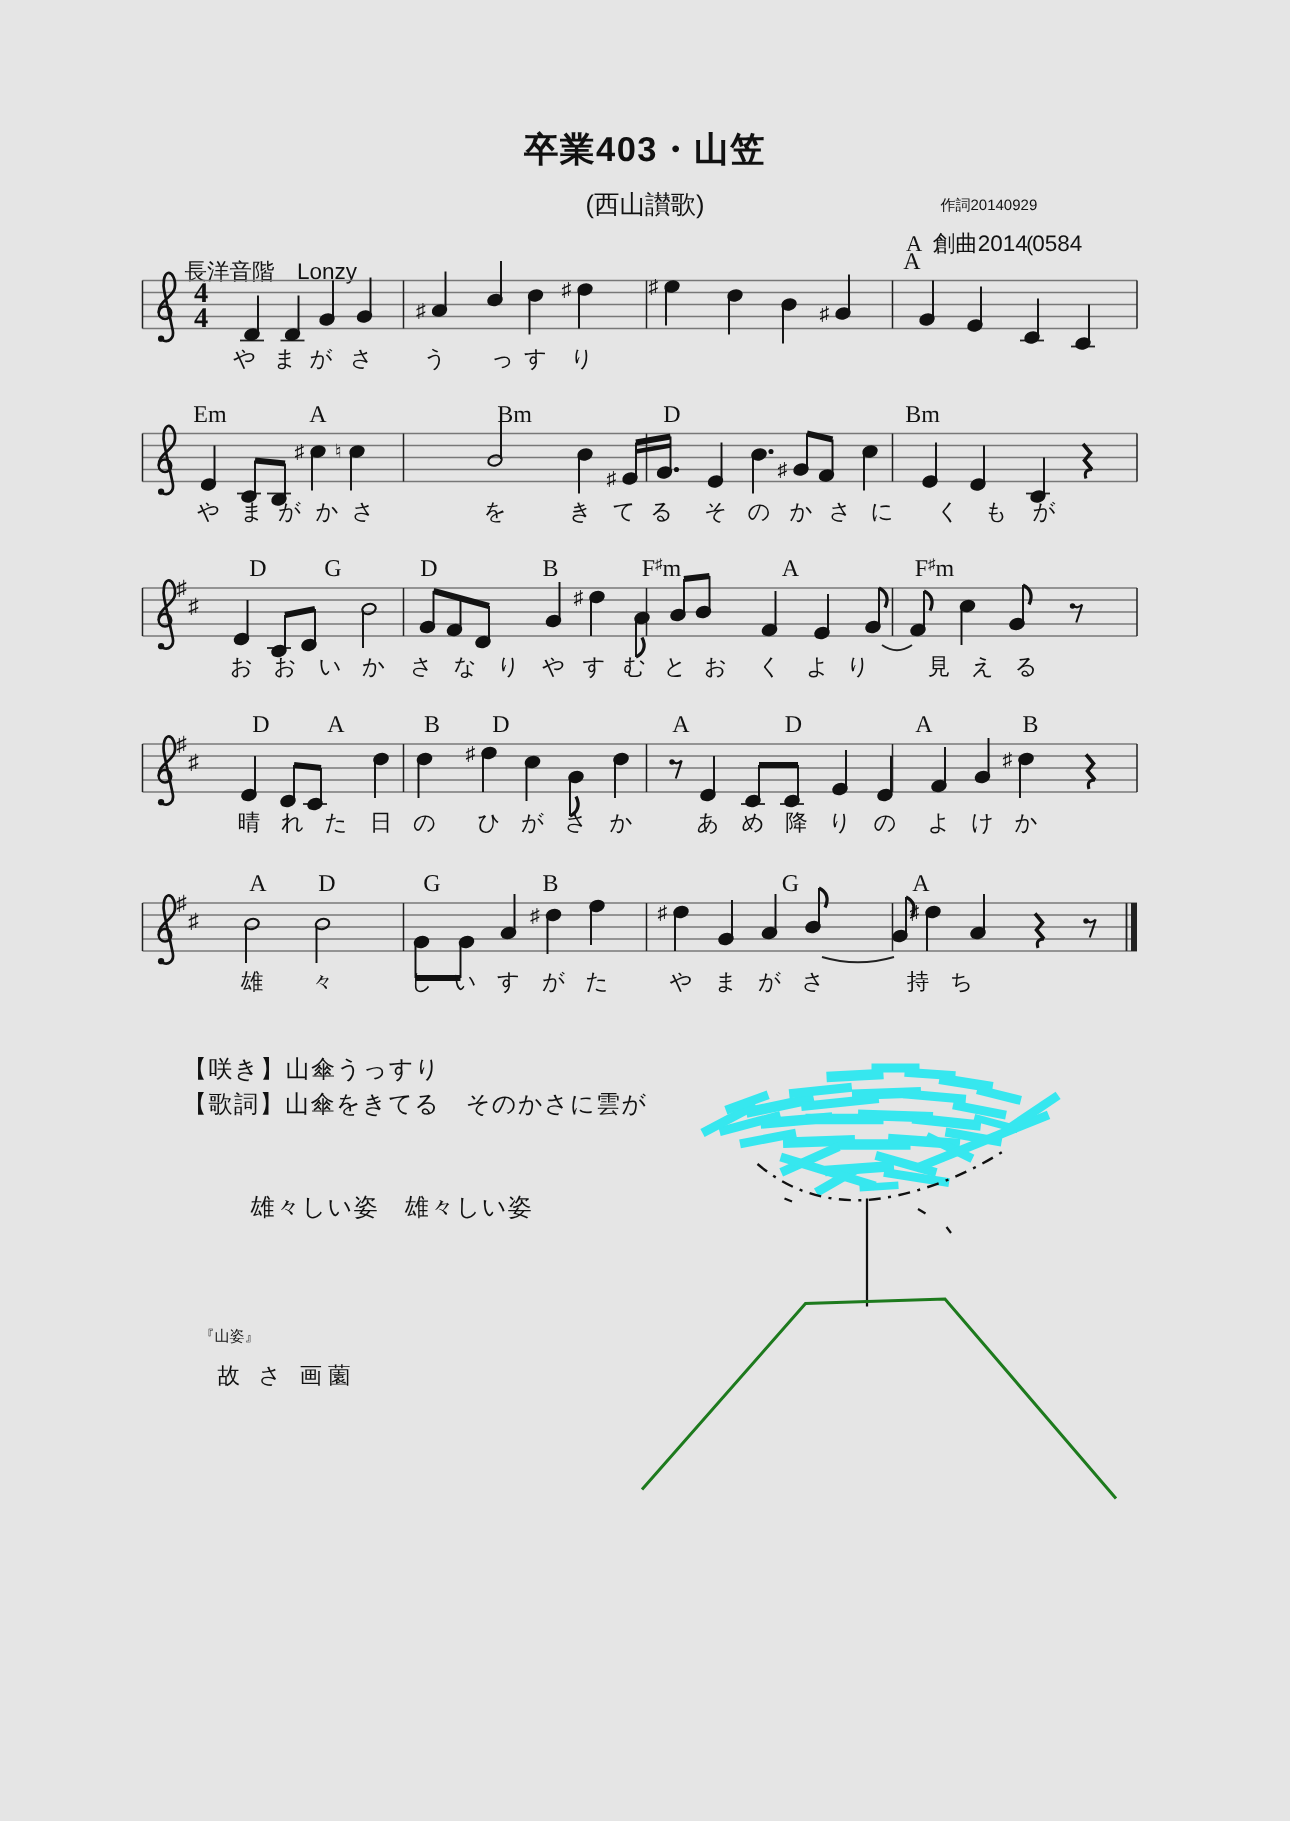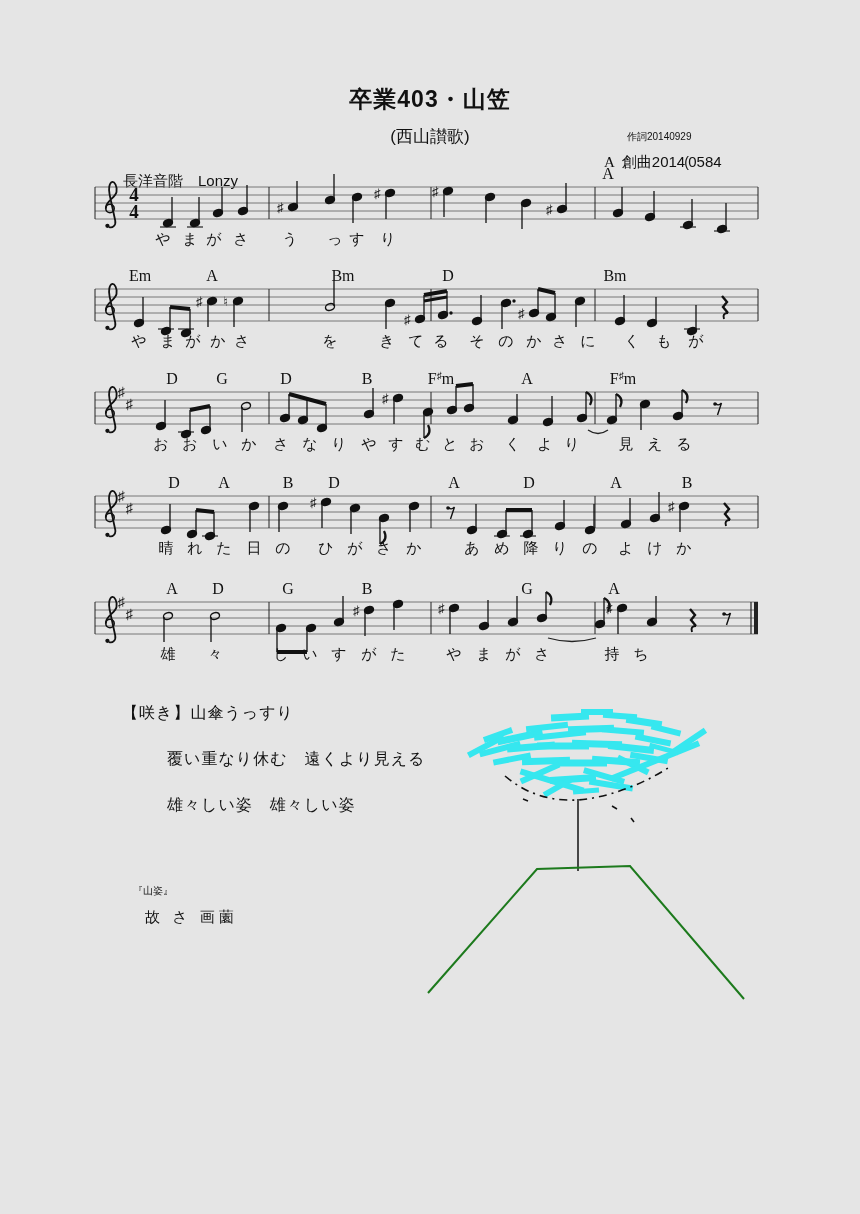--- a/index.html
+++ b/index.html
@@ -491,19 +491,19 @@
         <path d="M505,776 C530,797 555,801 578,800 C605,798 640,786 668,768" fill="none" stroke="#111111" stroke-width="1.6" stroke-dasharray="8 5 2 5"></path>
         <line x1="523" y1="799" x2="528" y2="801" stroke="#111111" stroke-width="1.5"></line>
         <line x1="612" y1="806" x2="617" y2="809" stroke="#111111" stroke-width="1.5"></line>
         <line x1="631" y1="818" x2="634" y2="822" stroke="#111111" stroke-width="1.5"></line>
         <line x1="578" y1="799" x2="578" y2="871" stroke="#111111" stroke-width="1.5"></line>
         <polyline points="428,993 537,869 630,866 744,999" fill="none" stroke="#1d7a1d" stroke-width="2"></polyline>
       </g>
     </svg>
 
   <div class="abs lyrline" style="left:122px;top:703px;">【咲き】山傘うっすり</div>
-  <div class="abs lyrline" style="left:167px;top:749px;">覆い重なり休む　遠くより見える</div>
+  <div class="abs lyrline" style="left:122px;top:726px;">【歌詞】山傘をきてる　そのかさに雲が</div>
   <div class="abs lyrline" style="left:167px;top:795px;">雄々しい姿　雄々しい姿</div>
 
   <div class="abs cap1">『山姿』</div>
   <div class="abs cap2">故 さ 画薗</div>
 
 </div>
 
 </body></html>

